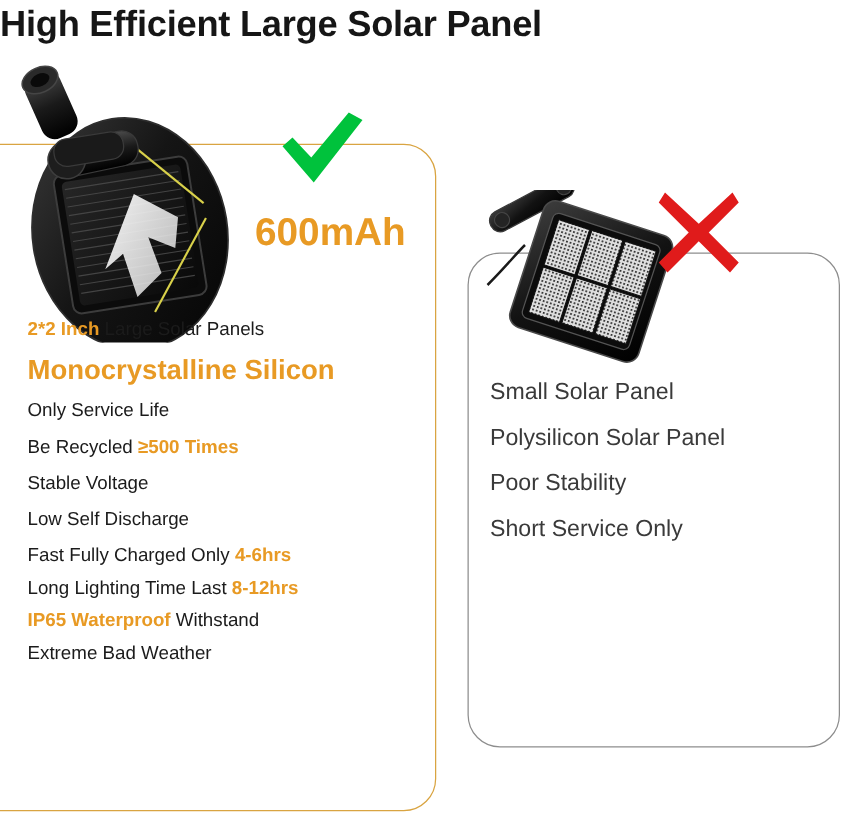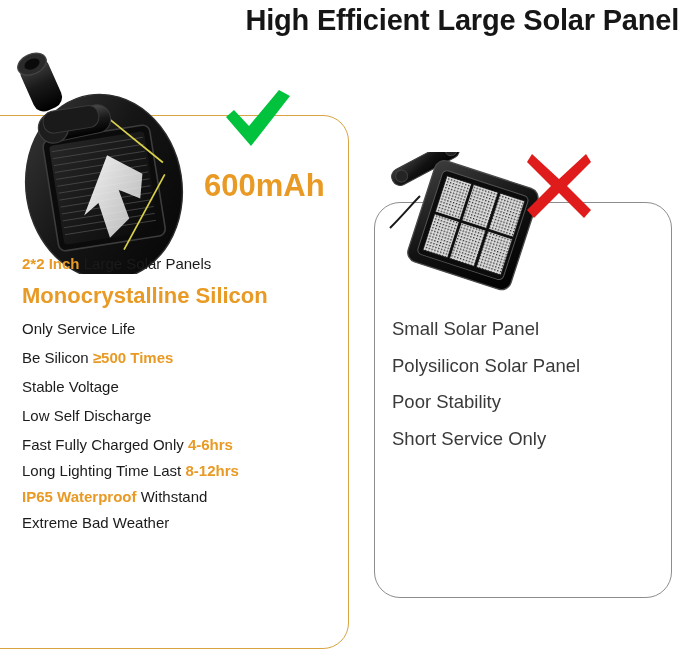--- a/index.html
+++ b/index.html
@@ -6,21 +6,21 @@
   body{
     width:679px;height:658px;position:relative;overflow:hidden;
     background:#ffffff;
     font-family:"Liberation Sans",sans-serif;
     -webkit-font-smoothing:antialiased;
   }
 
   
   .title{
     position:absolute;left:0;top:4px;width:679px;
-    text-align:right;
+    text-align:left;
     font-size:29px;font-weight:bold;color:#161616;
     letter-spacing:-0.2px;
     white-space:nowrap;
   }
 
   
   .panel-good{
     position:absolute;
     left:-30px;top:115px;
     width:379px;height:534px;
@@ -47,21 +47,21 @@
     font-size:15px;color:#1b1b1b;
     line-height:1.0;
     margin-bottom:14px;
     white-space:nowrap;
   }
   .list-good .row.tight{margin-bottom:11px;}
   .hl{color:#E89A24;font-weight:bold;}
   .row.allhl{color:#E89A24;font-weight:bold;font-size:22px;}
 
   .list-bad{
-    position:absolute;left:392px;top:320px;width:275px;
+    position:absolute;left:392px;top:304px;width:275px;
   }
   .list-bad .row{
     font-size:18.5px;color:#3a3a3a;
     line-height:1.0;
     margin-bottom:18px;
     white-space:nowrap;
   }
 
   
   .mah{
@@ -211,21 +211,21 @@
   <div class="row">
     <span class="hl">2*2 Inch</span><span> Large Solar Panels</span>
   </div>
   <div class="row allhl">
     <span>Monocrystalline Silicon</span>
   </div>
   <div class="row">
     <span>Only Service Life</span>
   </div>
   <div class="row">
-    <span>Be Silicon </span><span class="hl">≥500 Times</span>
+    <span>Be Recycled </span><span class="hl">≥500 Times</span>
   </div>
   <div class="row">
     <span>Stable Voltage</span>
   </div>
   <div class="row">
     <span>Low Self Discharge</span>
   </div>
   <div class="row tight">
     <span>Fast Fully Charged Only </span><span class="hl">4-6hrs</span>
   </div>

